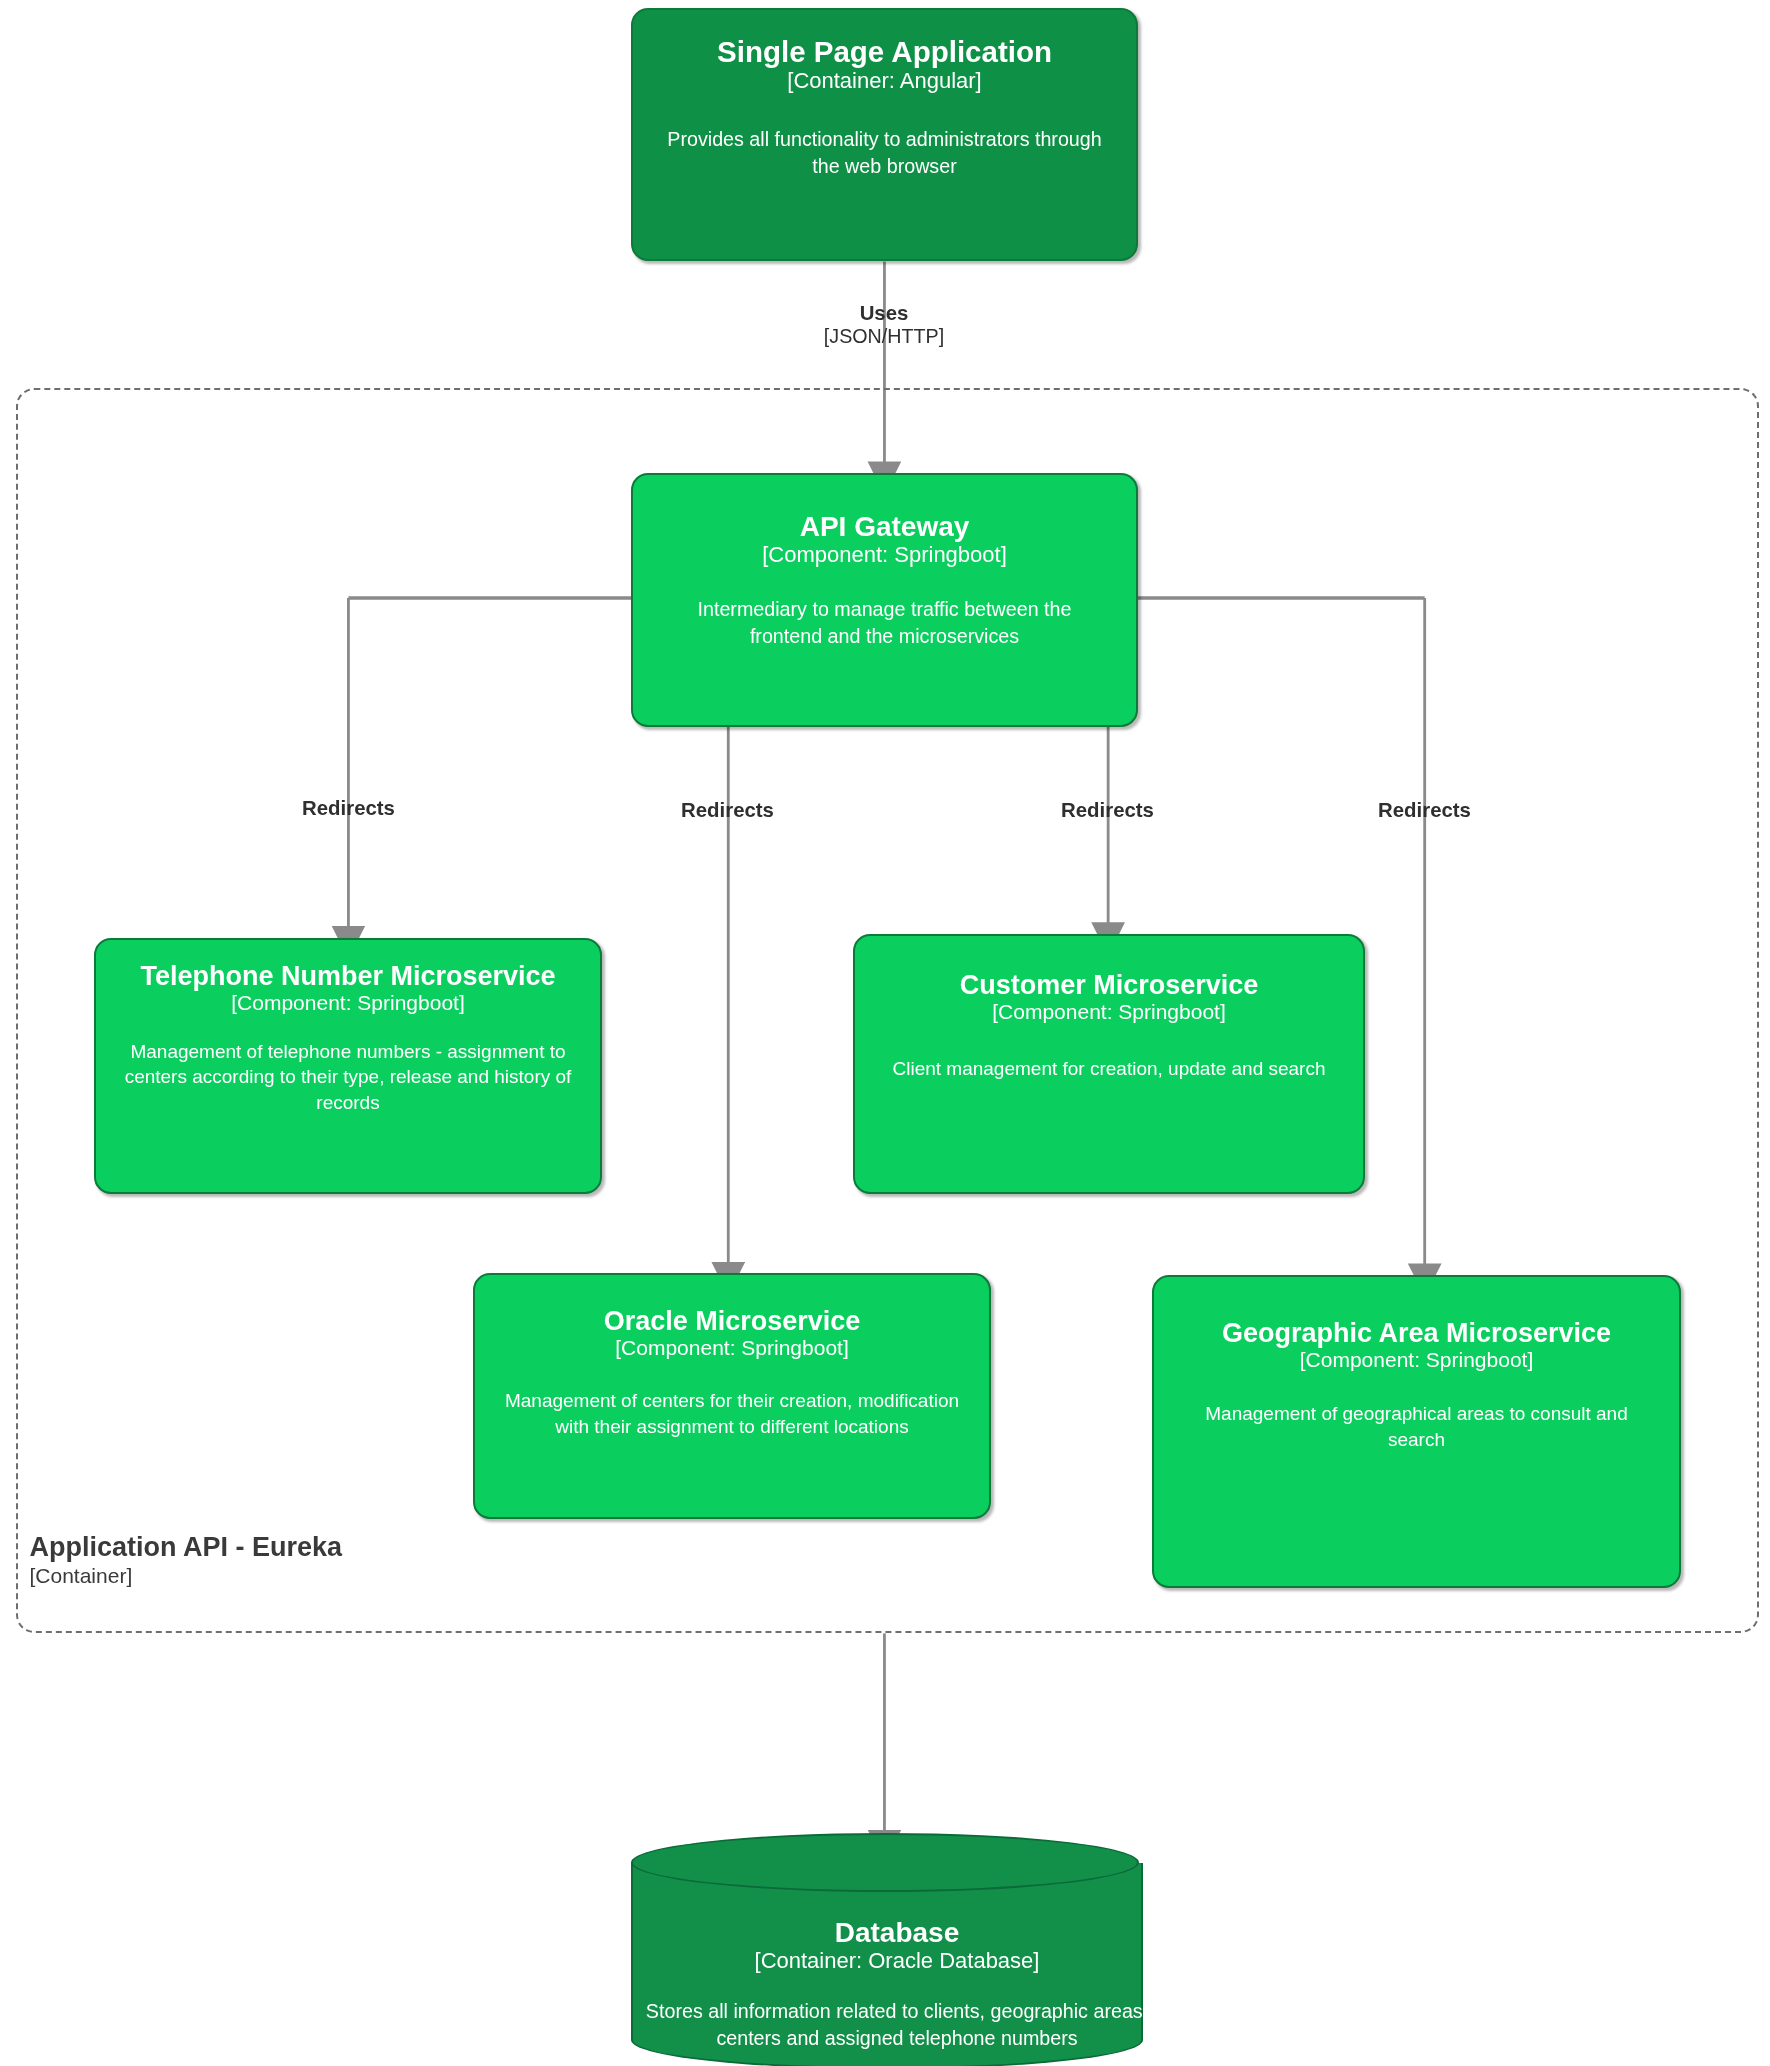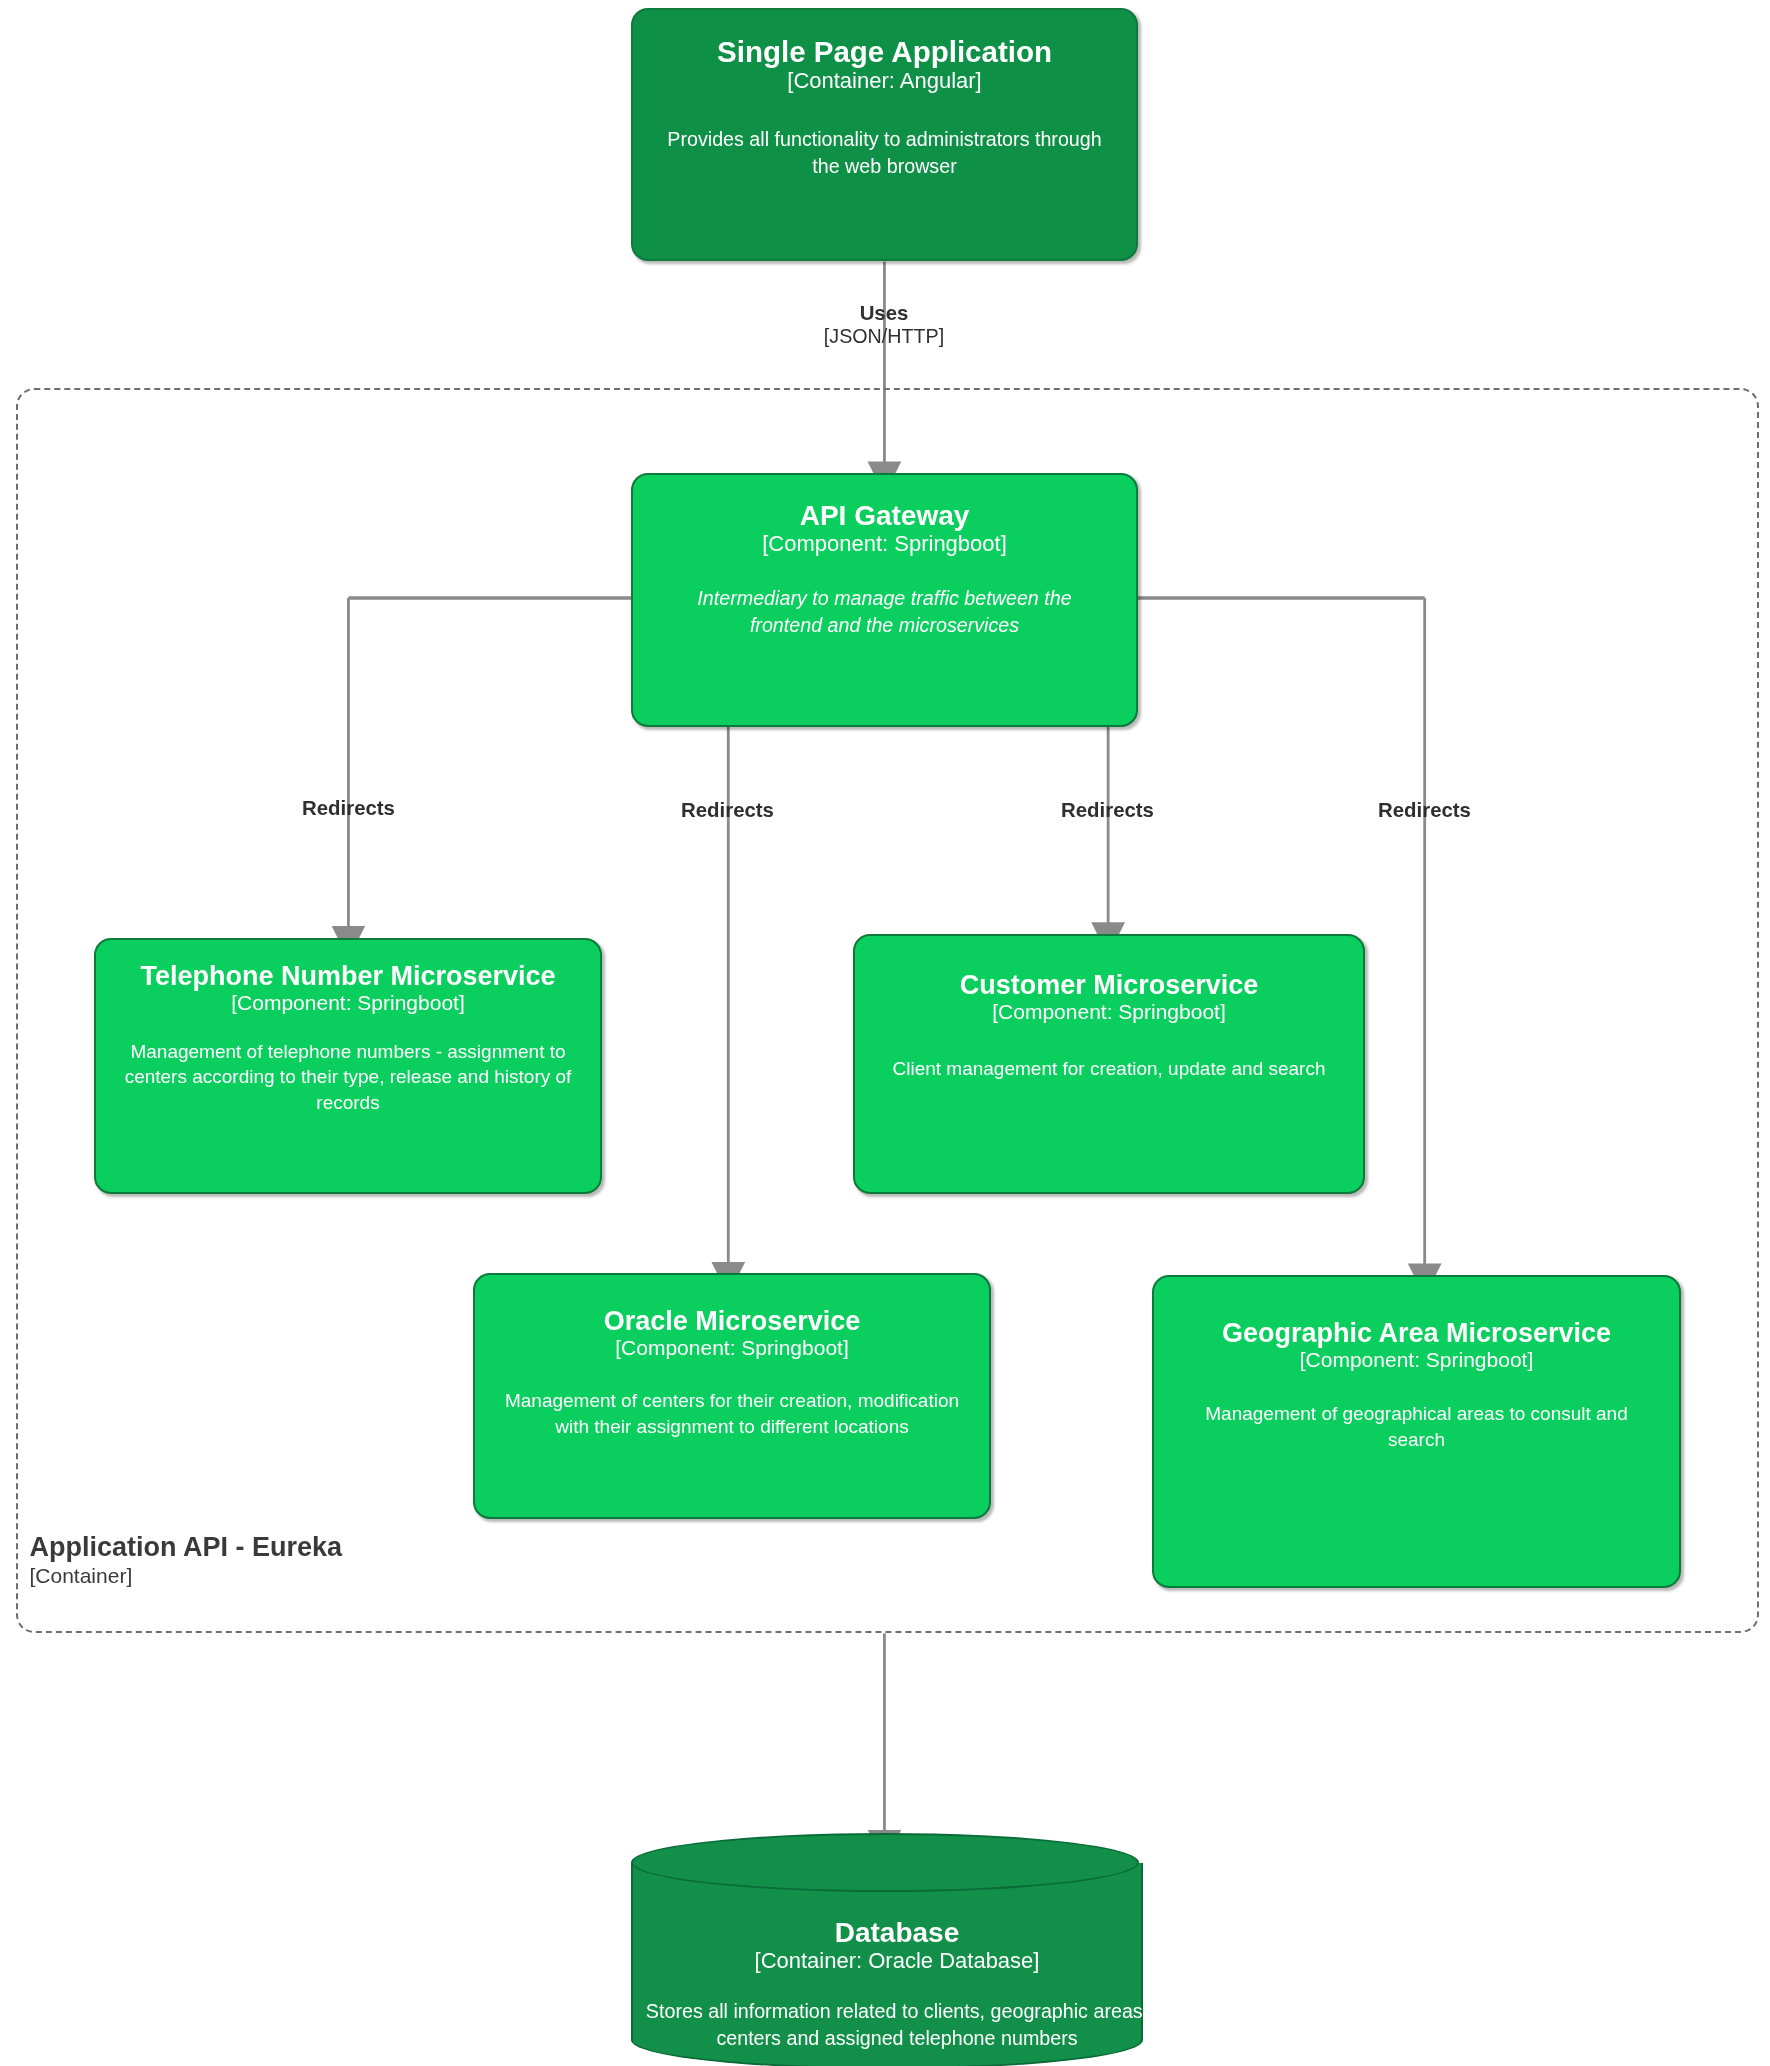--- a/index.html
+++ b/index.html
@@ -18,21 +18,21 @@
 
   .n-title{font-weight:bold;line-height:1.12;}
   .n-tech{font-weight:normal;line-height:1.18;}
   .n-desc{font-weight:normal;line-height:1.35;}
 
   
   .s-spa .n-title{font-size:29.5px;}
   .s-spa .n-tech{font-size:22px;}
   .s-spa .n-desc{font-size:19.7px;}
 
-  .s-gw .n-title{font-size:28px;}
+  .s-gw .n-title{font-size:28px;margin-top:11px;}
   .s-gw .n-tech{font-size:22px;}
   .s-gw .n-desc{font-size:19.7px;}
 
   .s-ms .n-title{font-size:27px;}
   .s-ms .n-tech{font-size:21px;}
   .s-ms .n-desc{font-size:19px;}
 
   
   .boundary{position:absolute;box-sizing:border-box;
             border:2.8px dashed #6E6E6E;border-radius:18.3px;background:transparent;}
@@ -100,21 +100,21 @@
   </div>
 
   <div class="edge-label" style="left:708px;top:301px;width:352px;">
     <div class="el-main">Uses</div>
     <div class="el-tech">[JSON/HTTP]</div>
   </div>
 
   <div class="node bright s-gw" style="left:631px;top:473px;width:507px;height:254px;padding:25px 31px 0;">
     <div class="n-title">API Gateway</div>
     <div class="n-tech">[Component: Springboot]</div>
-    <div class="n-desc" style="margin-top:28px;font-style:italic;">Intermediary to manage traffic between the frontend and the microservices</div>
+    <div class="n-desc" style="margin-top:28px;">Intermediary to manage traffic between the frontend and the microservices</div>
   </div>
 
   <div class="edge-label el-main" style="left:208px;top:796px;width:281px;">Redirects</div>
   <div class="edge-label el-main" style="left:587px;top:798px;width:281px;">Redirects</div>
   <div class="edge-label el-main" style="left:967px;top:798px;width:281px;">Redirects</div>
   <div class="edge-label el-main" style="left:1284px;top:798px;width:281px;">Redirects</div>
 
   <div class="node bright s-ms" style="left:94px;top:938px;width:508px;height:256px;padding:21px 25px 0;">
     <div class="n-title">Telephone Number Microservice</div>
     <div class="n-tech">[Component: Springboot]</div>

